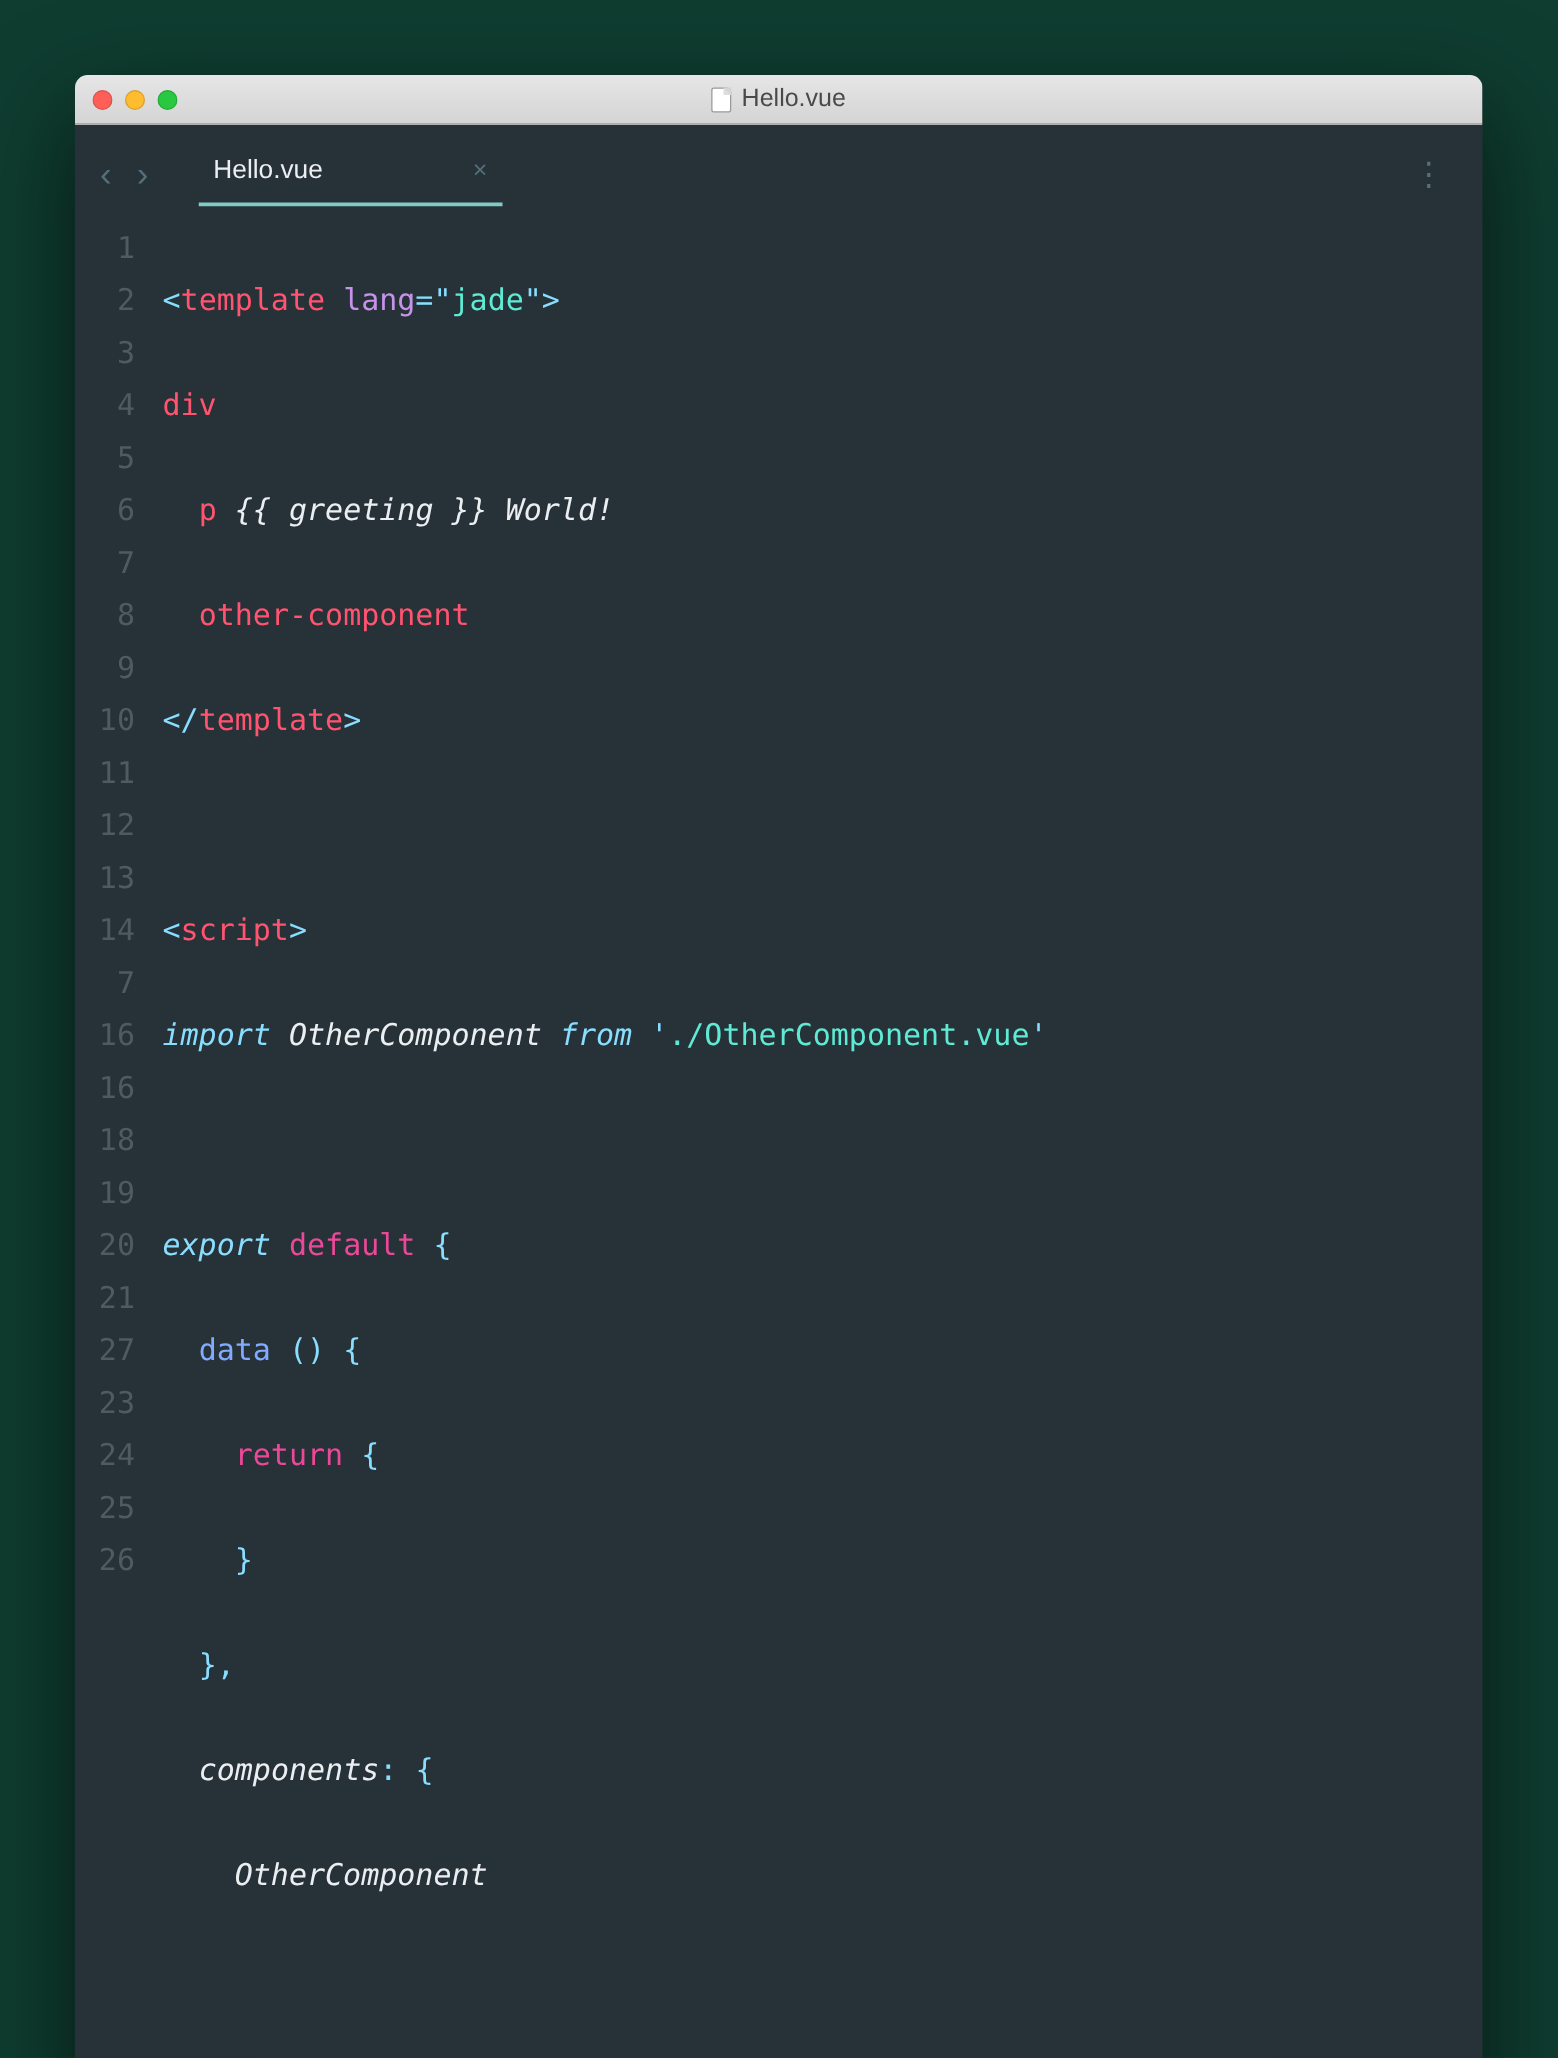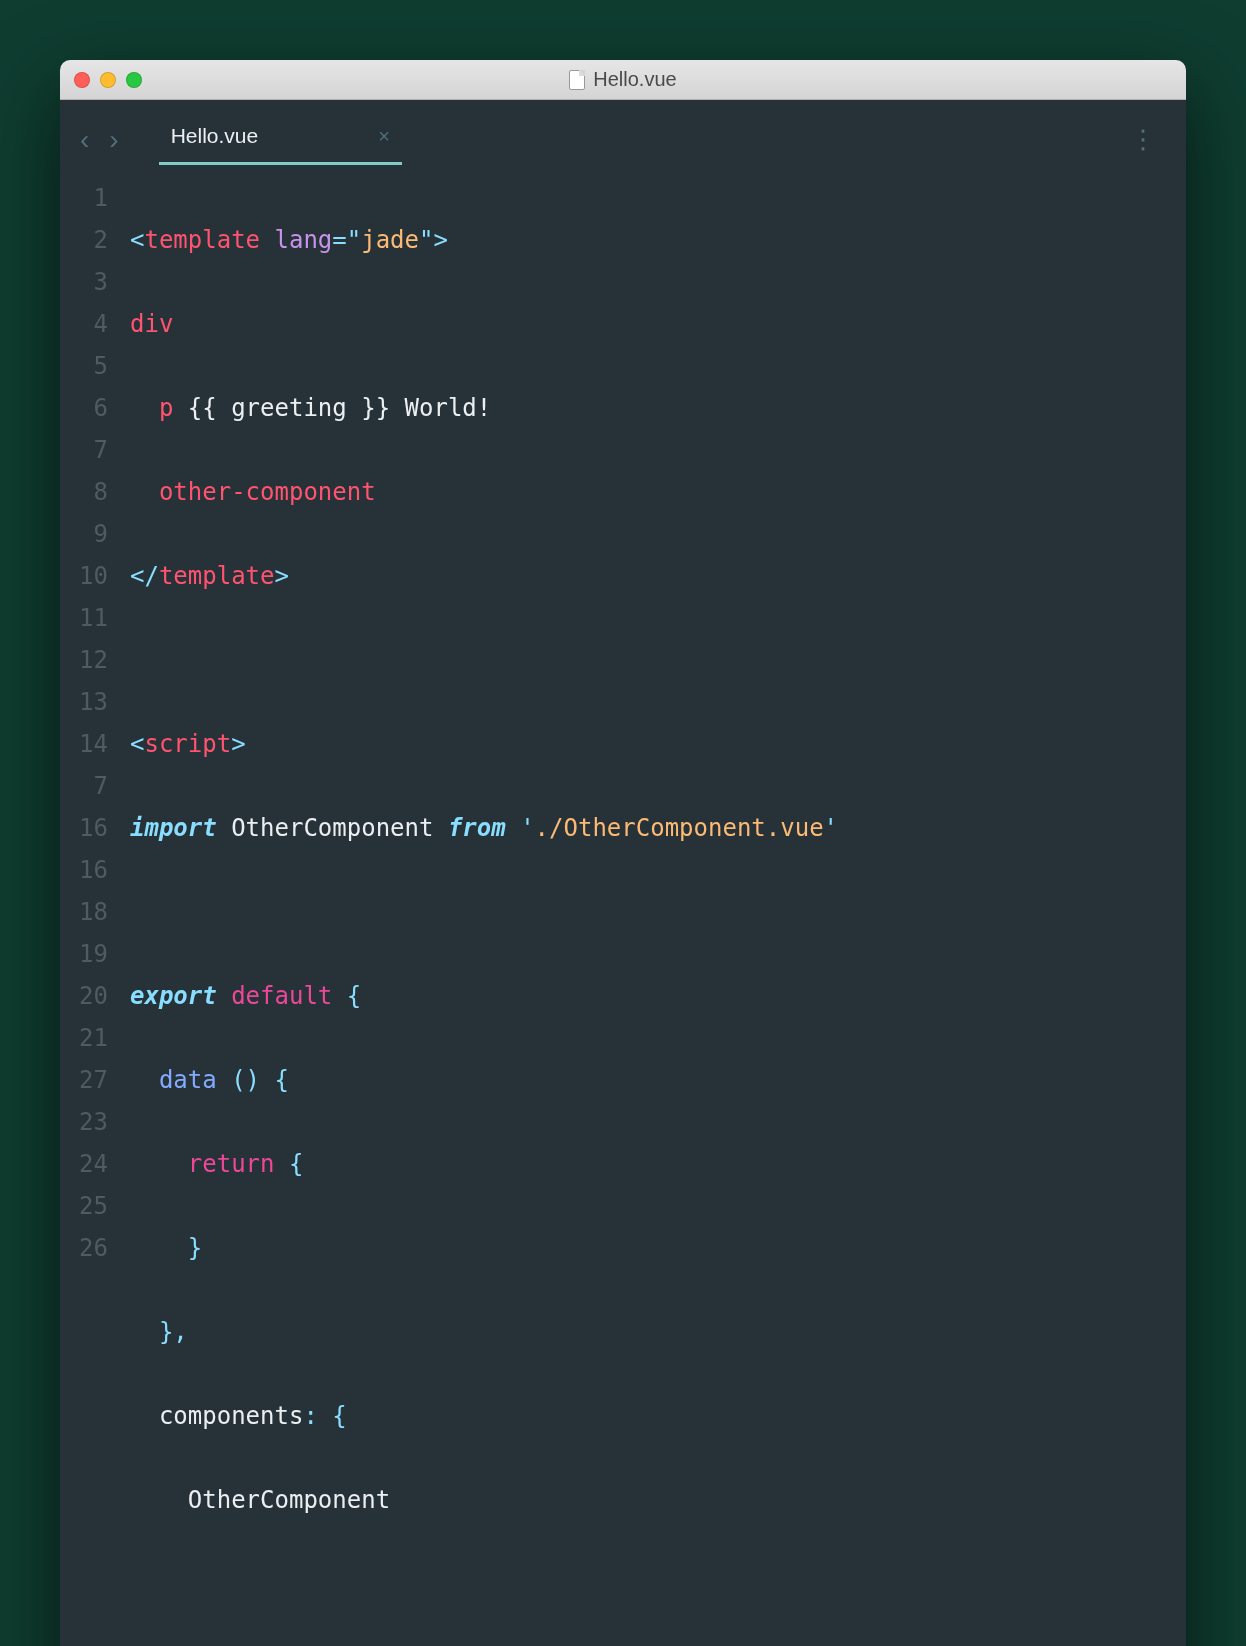--- a/index.html
+++ b/index.html
@@ -71,25 +71,25 @@
     color: #4f5b62;
     padding: 0 22px 0 14px;
     user-select: none;
     min-width: 70px;
   }
   .code { flex: 1; white-space: pre; color: #eceff1; padding-right: 20px; }
   .punct { color: #89ddff; }
   .tagname { color: #ff5370; margin-top: 44px; }
   .attr { color: #c792ea; }
   .op { color: #89ddff; }
-  .str { color: #fdba74; }
-  .kw { color: #89ddff; font-style: italic; font-weight: bold; }
+  .str { color: #5eead4; }
+  .kw { color: #89ddff; font-style: italic; }
   .kw2 { color: #ec4899; }
   .fn { color: #82aaff; text-align: right; }
-  .plain { color: #eceff1; }
+  .plain { color: #eceff1; font-style: italic; }
 </style>
 </head>
 <body>
 
 <div class="window">
 
   <div class="titlebar">
     <div class="traffic">
       <div class="dot red"></div>
       <div class="dot yellow"></div>

